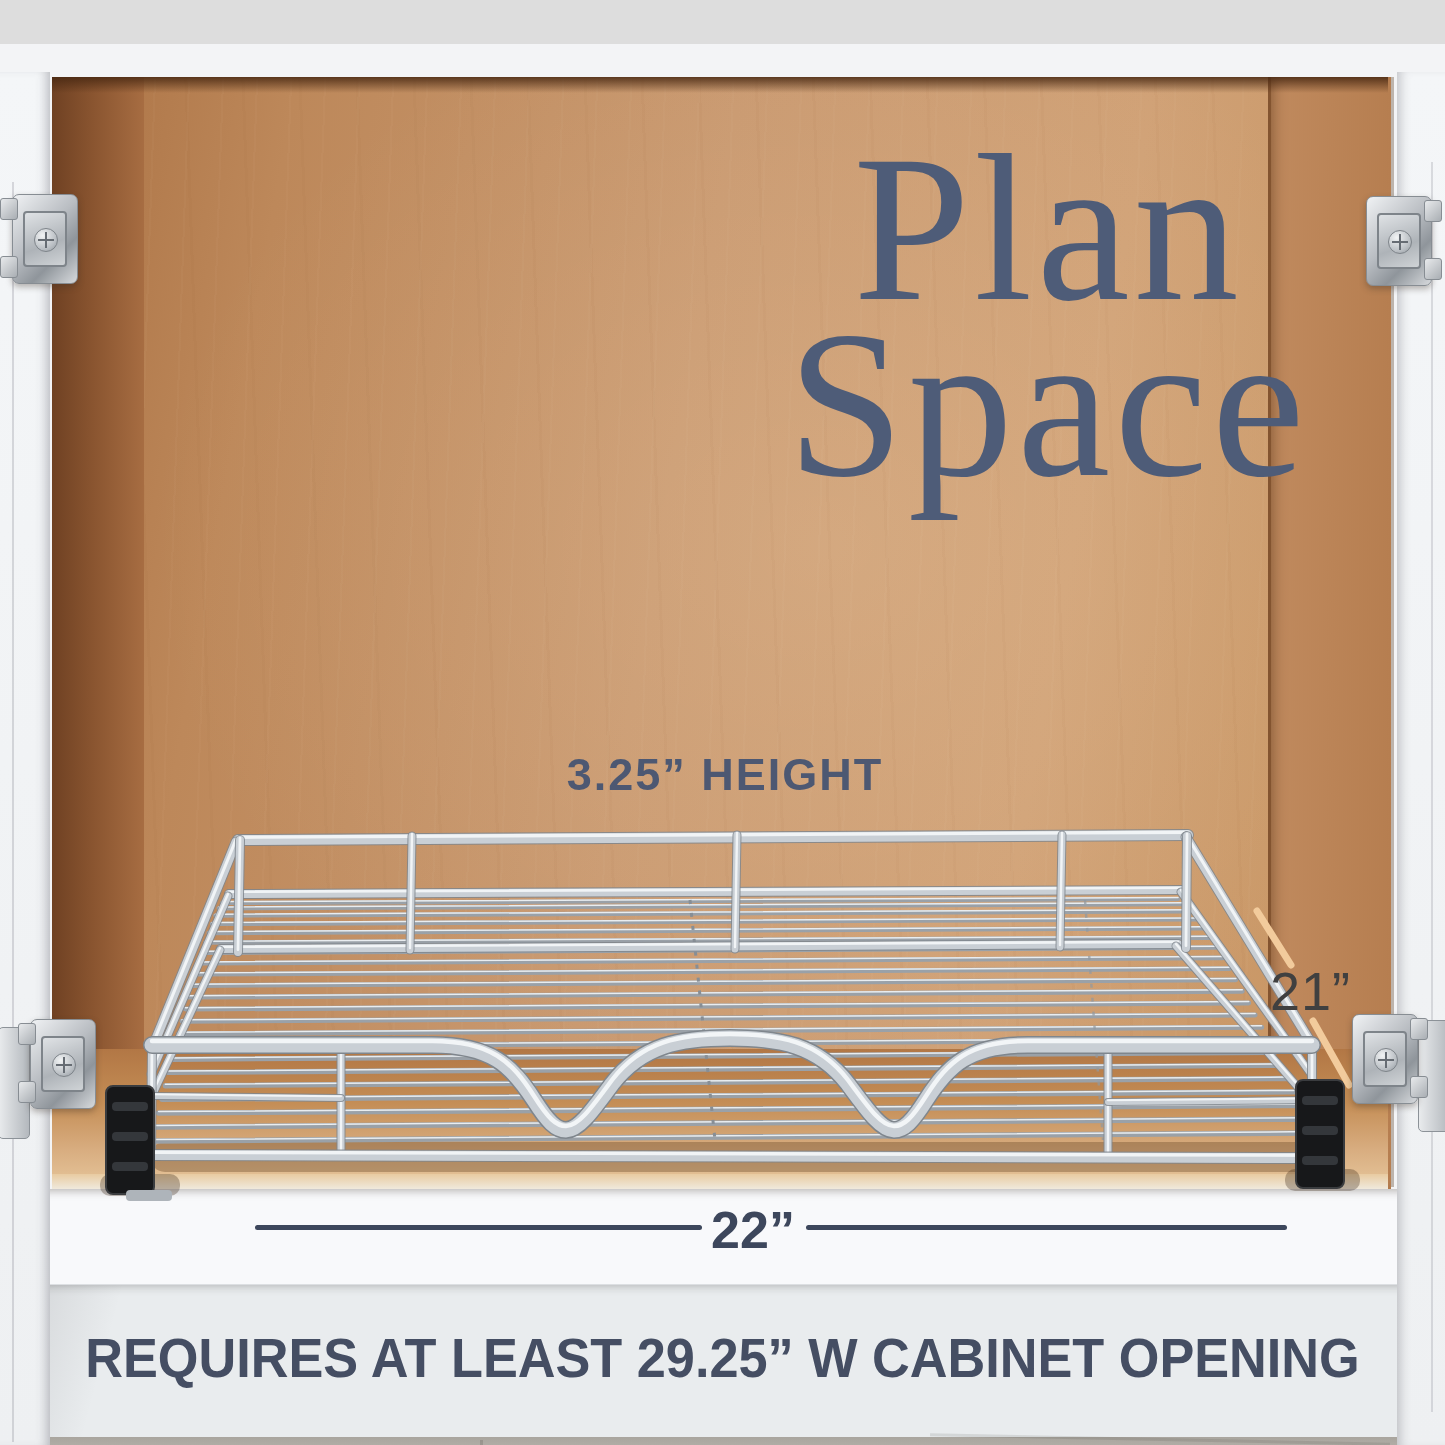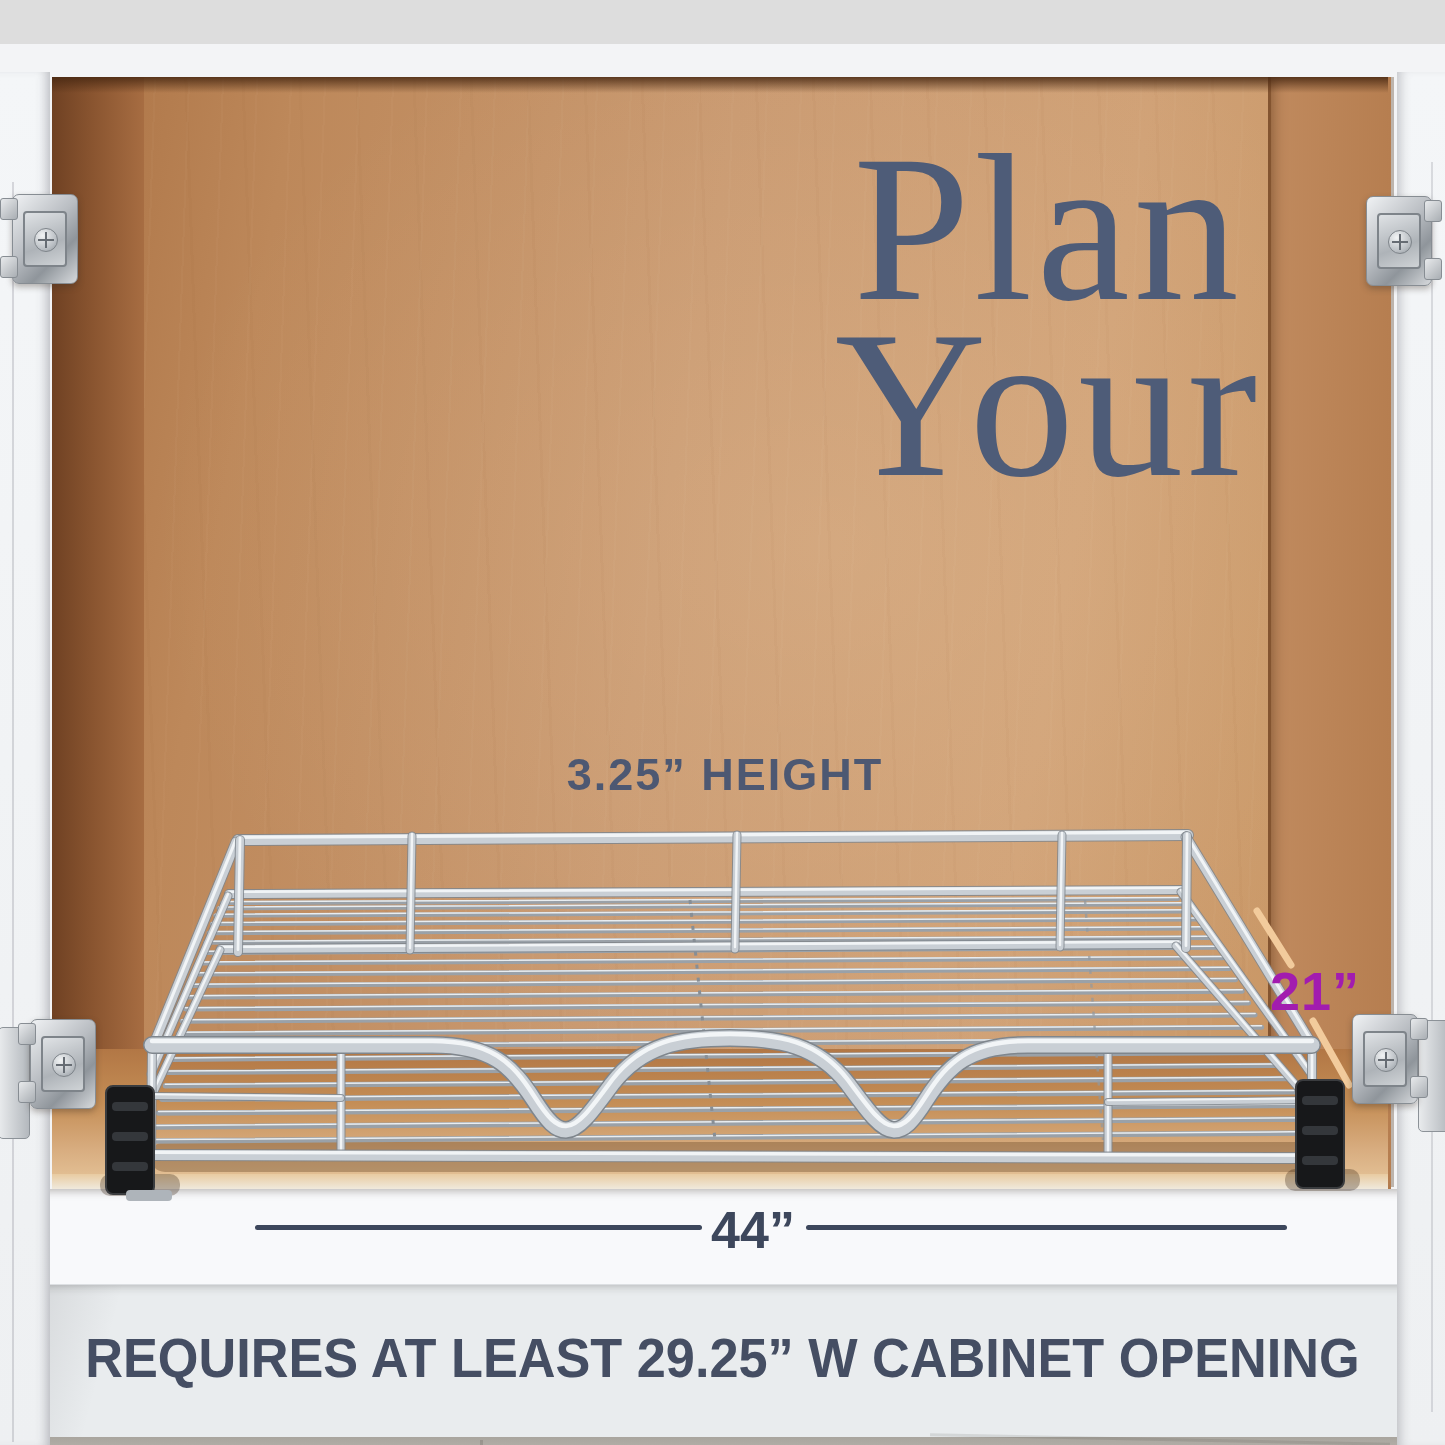--- a/index.html
+++ b/index.html
@@ -36,21 +36,21 @@
   .floorfront{left:0;top:1097px;width:100%;height:15px;
     background:linear-gradient(to bottom,#e8cba1,#f0e9dc);}
 
   
   .headline{left:728px;top:96px;width:640px;text-align:center;
     font-family:"Liberation Serif",serif;font-size:210px;line-height:176px;
     letter-spacing:4px;color:#4e5c78;}
   .heightlabel{left:420px;top:705px;width:610px;text-align:center;
     font-size:45px;font-weight:bold;letter-spacing:2px;color:#4d5872;}
   .depthlabel{left:1270px;top:916px;width:120px;
-    font-size:54px;font-weight:bold;letter-spacing:1px;color:#a21caf;}
+    font-size:54px;font-weight:normal;letter-spacing:1px;color:#404040;}
 
   
   .facerail{left:0;top:1145px;width:1445px;height:95px;background:#f8f9fb;
     box-shadow:inset 0 7px 9px -5px rgba(60,50,40,.35);border-bottom:1px solid #dcdfe2;}
   .dimline{top:1181px;height:5px;background:#3d475c;border-radius:3px;}
   .dim-left{left:255px;width:447px;}
   .dim-right{left:806px;width:481px;}
   .widthlabel{left:700px;top:1156px;width:106px;text-align:center;
     font-size:52px;font-weight:bold;color:#3d475c;}
 
@@ -106,21 +106,21 @@
     <div class="abs grain"></div>
     <div class="abs leftwall"></div>
     <div class="abs rightwall"></div>
     <div class="abs cabfloor"></div>
     <div class="abs floorfront"></div>
     <div class="abs topshadow"></div>
   </div>
 
   <div class="abs headline z3">
     <div>Plan</div>
-    <div>Your</div>
+    <div>Space</div>
   </div>
   <div class="abs heightlabel z3">3.25” HEIGHT</div>
   <div class="abs depthlabel z6">21”</div>
 
   <svg id="basket" width="1445" height="1445" viewBox="0 0 1445 1445">
       <rect x="150" y="1098" width="1168" height="30" rx="15" fill="rgba(80,45,18,0.30)"></rect>
       <rect x="100" y="1130" width="80" height="22" rx="10" fill="rgba(50,30,12,0.30)"></rect>
       <rect x="1285" y="1125" width="75" height="22" rx="10" fill="rgba(50,30,12,0.30)"></rect>
       <line x1="222" y1="859" x2="1178" y2="855" stroke="#9aa1a8" stroke-width="4.2" stroke-linecap="round"></line>
       <line x1="222" y1="857.6" x2="1178" y2="853.6" stroke="#e9edf0" stroke-width="1.5" stroke-linecap="round"></line>
@@ -243,21 +243,21 @@
       <rect x="1302" y="1082" width="36" height="9" rx="4" fill="#34373b"></rect>
       <rect x="1302" y="1112" width="36" height="9" rx="4" fill="#34373b"></rect>
       <rect x="126" y="1146" width="46" height="11" rx="4" fill="#aeb4ba"></rect>
       <line x1="1257" y1="867" x2="1291" y2="921" stroke="#f2cb9c" stroke-width="7" stroke-linecap="round"></line>
       <line x1="1313" y1="977" x2="1349" y2="1041" stroke="#f2cb9c" stroke-width="7" stroke-linecap="round"></line>
     </svg>
 
   <div class="abs facerail z2"></div>
   <div class="abs dimline dim-left z3"></div>
   <div class="abs dimline dim-right z3"></div>
-  <div class="abs widthlabel z3">44”</div>
+  <div class="abs widthlabel z3">22”</div>
 
   <div class="abs kick z2"></div>
   <div class="abs kickshadow z3"></div>
   <div class="abs note z3">REQUIRES AT LEAST 29.25” W CABINET OPENING</div>
 
   <div class="abs tilefloor z2"></div>
   <div class="abs tile-seam1 z3"></div>
   <div class="abs tile-seam2 z3"></div>
 
   <div class="abs door door-l z6">

